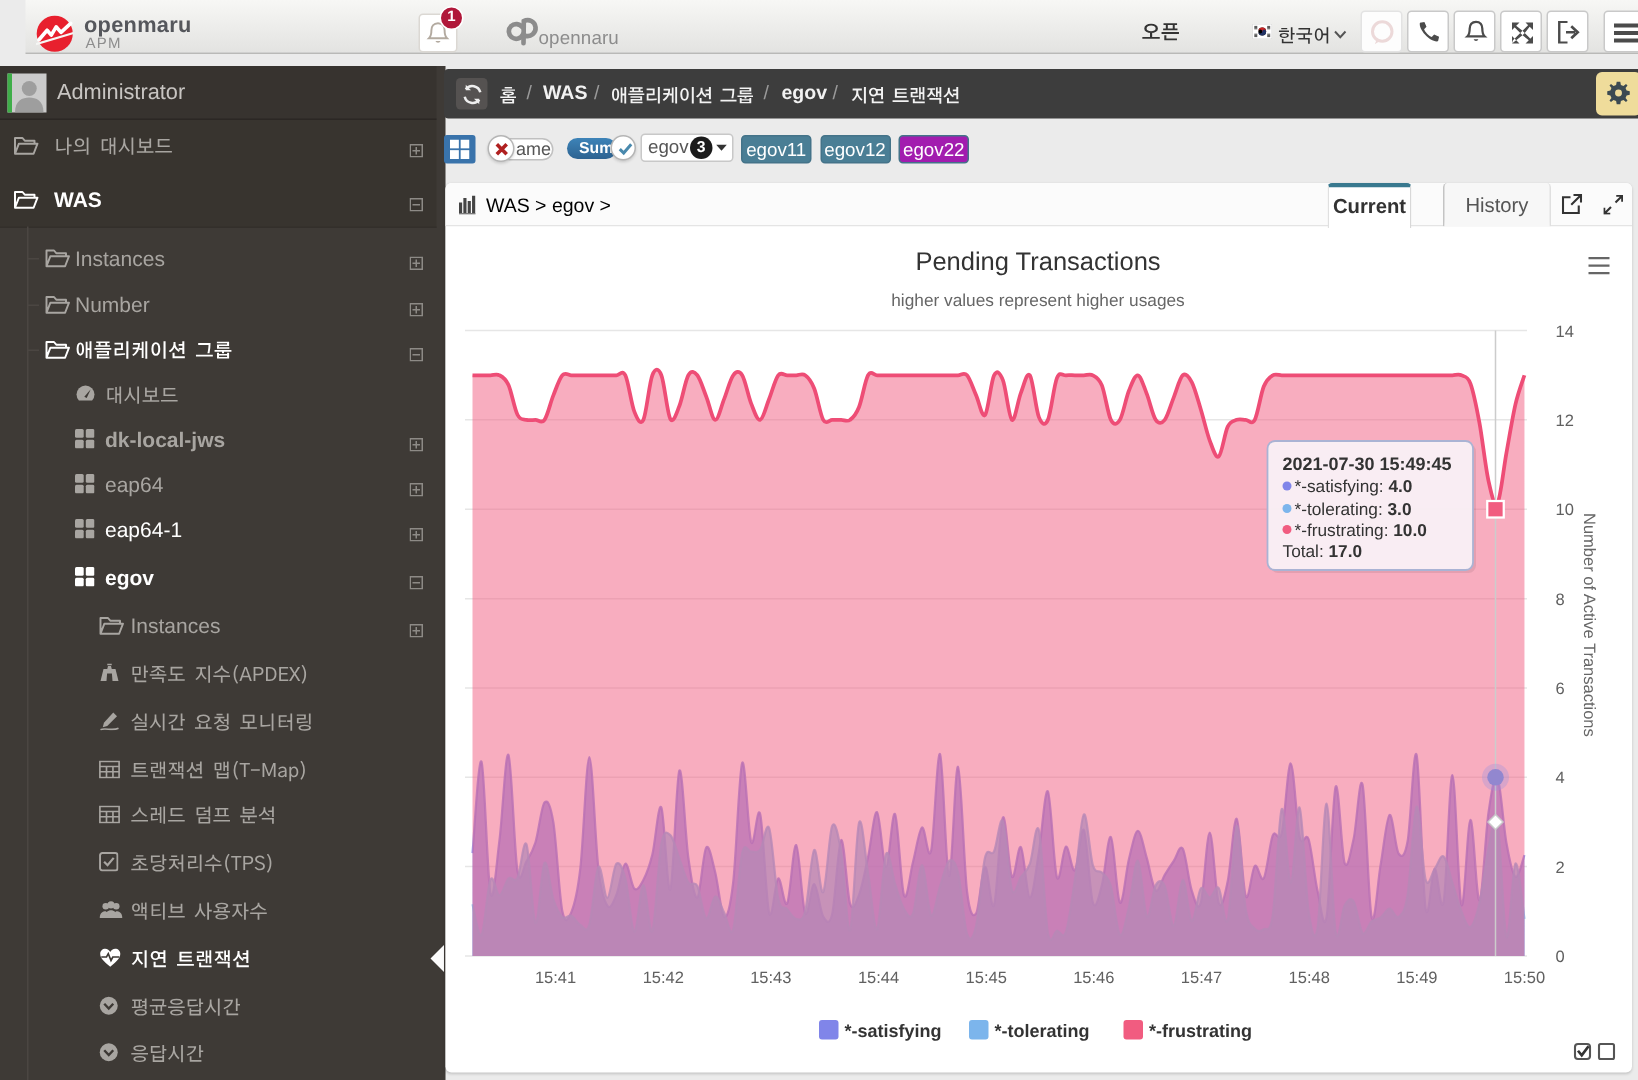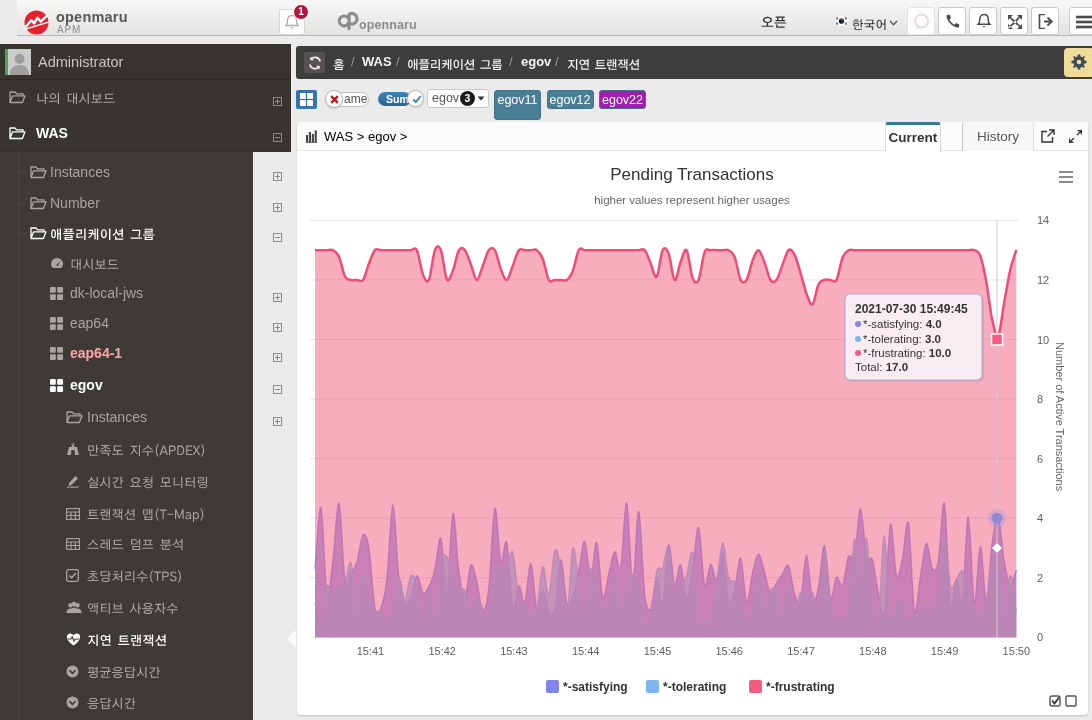--- a/index.html
+++ b/index.html
@@ -17,21 +17,21 @@
 <svg style="position:absolute;left:4px;top:4px" width="16" height="17" viewBox="0 0 16 17">
 <path d="M8 1.5 C5 1.5 3.6 3.8 3.6 6.2 C3.6 10 2 11.5 2 11.5 L14 11.5 C14 11.5 12.4 10 12.4 6.2 C12.4 3.8 11 1.5 8 1.5 Z" fill="none" stroke="#b3aaa0" stroke-width="1.3"></path>
 <path d="M6.3 13.3 a1.8 1.8 0 0 0 3.4 0 Z" fill="#b3aaa0"></path>
       </svg>
     </div>
 <div class="abs" style="left:276px;top:4px;width:16px;height:16px;background:#b01739;border:1px solid #fff;border-radius:50%;color:#fff;font-size:10px;font-weight:bold;text-align:center;line-height:14px">1</div>
 <svg class="abs" style="left:320px;top:6px" width="27" height="27" viewBox="0 0 27 27">
 <path d="M11.2 12.2 A4.9 4.9 0 1 0 11.6 17.0" fill="none" stroke="#8c8c8c" stroke-width="3.1" stroke-linecap="round"></path>
 <path d="M13.2 17.8 A5.3 5.3 0 1 0 12.2 8.1 L12.0 22.8" fill="none" stroke="#8c8c8c" stroke-width="3.1" stroke-linecap="round"></path>
 </svg>
-<div class="abs" style="left:342px;top:18px;font-size:12.5px;font-weight:bold;color:#8c8c8c;letter-spacing:0.1px">opennaru</div>
+<div class="abs" style="left:342px;top:18px;font-size:12.5px;font-weight:normal;color:#8c8c8c;letter-spacing:0.1px">opennaru</div>
 <div class="abs" style="left:744px;top:15px"><svg class="ko" width="26" height="17" viewBox="0 0 26 17" style="vertical-align:middle">
         <path transform="translate(0,11)" fill="#333333" d="M0.55859375 -0.1396484375V-1.37109375H5.662109375V-4.21484375H7.109375V-1.37109375H12.1748046875V-0.1396484375ZM1.8408203125 -7.0458984375Q1.8408203125 -8.4677734375 3.15478515625 -9.29931640625Q4.46875 -10.130859375 6.3984375 -10.130859375Q8.3154296875 -10.130859375 9.6357421875 -9.29931640625Q10.9560546875 -8.4677734375 10.9560546875 -7.0458984375Q10.9560546875 -5.6240234375 9.6357421875 -4.79248046875Q8.3154296875 -3.9609375 6.3984375 -3.9609375Q4.443359375 -3.9609375 3.14208984375 -4.79248046875Q1.8408203125 -5.6240234375 1.8408203125 -7.0458984375ZM3.3896484375 -7.0458984375Q3.3896484375 -6.1572265625 4.25927734375 -5.63671875Q5.12890625 -5.1162109375 6.3984375 -5.1162109375Q7.693359375 -5.1162109375 8.55029296875 -5.64306640625Q9.4072265625 -6.169921875 9.4072265625 -7.0458984375Q9.4072265625 -7.9091796875 8.5439453125 -8.43603515625Q7.6806640625 -8.962890625 6.3984375 -8.962890625Q5.154296875 -8.962890625 4.27197265625 -8.43603515625Q3.3896484375 -7.9091796875 3.3896484375 -7.0458984375ZM15.18359375 0.8125V-2.513671875H16.580078125V-0.3935546875H23.638671875V0.8125ZM13.35546875 -3.4150390625V-4.595703125H24.9716796875V-3.4150390625ZM14.4091796875 -5.8271484375V-6.9443359375H16.2119140625V-9.3056640625H14.6630859375V-10.435546875H23.71484375V-9.3056640625H22.166015625V-6.9443359375H23.9814453125V-5.8271484375ZM17.5576171875 -6.9443359375H20.8330078125V-9.3056640625H17.5576171875Z"></path>
       </svg></div>
 <svg class="abs" style="left:818px;top:16px" width="13" height="10" viewBox="0 0 13 10">
 <rect width="13" height="10" fill="#fff" stroke="#ccc" stroke-width="0.5"></rect>
 <circle cx="6.5" cy="5" r="2.6" fill="#d03; "></circle>
       <path d="M3.9 5 a2.6 2.6 0 0 1 5.2 0 a1.3 1.3 0 0 1 -2.6 0 a1.3 1.3 0 0 0 -2.6 0" fill="#c22"></path>
       <path d="M3.9 5 a1.3 1.3 0 0 0 2.6 0 a1.3 1.3 0 0 1 2.6 0 a2.6 2.6 0 0 1 -5.2 0" fill="#236"></path>
 <g stroke="#222" stroke-width="0.55">
         <path d="M1.2 1.6 l2 0 M1.2 2.4 l2 0 M1.2 3.2 l2 0"></path>
@@ -82,21 +82,21 @@
 <div class="abs" style="left:1052px;top:7px;width:28px;height:28px;background:#fff;border:1px solid #c9c9c9;border-radius:3px">
       <svg style="position:absolute;left:6px;top:7px" width="16" height="14" viewBox="0 0 16 14">
         <g stroke="#4b4b4b" stroke-width="2.6">
           <path d="M0 2 l16 0"></path>
           <path d="M0 7 l16 0"></path>
           <path d="M0 12 l16 0"></path>
         </g>
       </svg>
     </div>
 </div>
-<div class="abs" style="left:0;top:44px;width:253px;height:676px;background:#3e3a36">
+<div class="abs" style="left:0;top:44px;width:297px;height:676px;background:#3e3a36">
 <div class="abs" style="left:0;top:36px;width:291px;height:72px;background:#38342f;border-bottom:1px solid #332f2b"></div>
 <div class="abs" style="left:0;top:0;width:291px;height:36px;background:#37332f;border-bottom:1px solid #2b2724"></div>
 <div class="abs" style="left:5px;top:5px;width:26px;height:26px;background:#cbcbcb;border-left:3px solid #3fae49"></div>
 <svg class="abs" style="left:8px;top:5px" width="23" height="26" viewBox="0 0 23 26">
       <circle cx="11.5" cy="10" r="5" fill="#9e9e9e"></circle>
       <path d="M2 26 C2 18 7 16 11.5 16 C16 16 21 18 21 26 Z" fill="#9e9e9e"></path>
     </svg>
 <div class="abs" style="left:38px;top:10px;font-size:14.5px;color:#c8c5c2">Administrator</div>
 <div class="abs" style="left:18px;top:107px;width:1px;height:569px;background:#4b4642"></div>
 <div class="abs" style="left:9px;top:46px;width:18px;height:14px"><svg width="17" height="14" viewBox="0 0 17 14">
@@ -154,21 +154,21 @@
         <path transform="translate(0,11)" fill="#a8a5a1" d="M6.8414062499999995 0.6029296875V-9.966796875H7.8873046874999995V-5.6724609374999995H9.6099609375V-10.28671875H10.7419921875V1.107421875H9.6099609375V-4.57734375H7.8873046874999995V0.6029296875ZM1.6119140625 -1.5257812499999999V-9.1423828125H5.8078125V-8.145703124999999H2.7439453124999997V-2.5224609375H2.9285156249999997Q4.306640625 -2.5224609375 6.275390625 -2.75625V-1.8087890625Q4.1343749999999995 -1.5257812499999999 1.944140625 -1.5257812499999999ZM21.4962890625 1.107421875V-10.28671875H22.6775390625V1.107421875ZM12.723046875 -1.304296875Q13.3505859375 -1.796484375 13.91044921875 -2.41171875Q14.4703125 -3.026953125 14.98095703125 -3.84521484375Q15.4916015625 -4.6634765625 15.793066406249999 -5.709375Q16.09453125 -6.7552734375 16.09453125 -7.875V-9.646875H17.2388671875V-7.899609375Q17.2388671875 -6.8044921875 17.56494140625 -5.76474609375Q17.891015625 -4.725 18.4201171875 -3.9375Q18.94921875 -3.15 19.4291015625 -2.61474609375Q19.908984375 -2.0794921875 20.4134765625 -1.6734375L19.5767578125 -0.910546875Q18.85078125 -1.4888671875 17.96484375 -2.67626953125Q17.07890625 -3.863671875 16.6974609375 -4.9957031249999995Q16.3775390625 -3.8390625 15.47314453125 -2.5901367187499997Q14.56875 -1.3412109374999999 13.633593750000001 -0.566015625ZM25.0400390625 -0.172265625V-1.18125H30.0234375V-4.08515625H31.2169921875V-1.18125H36.1634765625V-0.172265625ZM26.701171875 -3.4576171875V-9.622265624999999H27.8455078125V-7.555078125H33.41953125V-9.622265624999999H34.576171875V-3.4576171875ZM27.8455078125 -4.4666015625H33.41953125V-6.5830078125H27.8455078125ZM37.295507812500006 -0.270703125V-1.2673828125H48.4189453125V-0.270703125ZM38.968945312500004 -3.9498046875V-9.314648437499999H46.893164062500006V-8.3056640625H40.137890625000004V-4.9587890625H46.954687500000006V-3.9498046875Z"></path>
       </svg></div>
 <div class="abs" style="left:50px;top:242px;width:18px;height:14px"><svg width="13" height="13" viewBox="0 0 13 13">
         <g fill="#a8a5a1">
           <rect x="0" y="0" width="5.8" height="5.8" rx="1"></rect>
           <rect x="7.2" y="0" width="5.8" height="5.8" rx="1"></rect>
           <rect x="0" y="7.2" width="5.8" height="5.8" rx="1"></rect>
           <rect x="7.2" y="7.2" width="5.8" height="5.8" rx="1"></rect>
         </g>
       </svg></div>
-<div class="abs" style="left:70px;top:241px;font-size:14px;font-weight:normal;color:#a8a5a1">dk-local-jws</div>
+<div class="abs" style="left:70px;top:241px;font-size:14px;font-weight:bold;color:#a8a5a1">dk-local-jws</div>
 <div class="abs" style="left:273px;top:244px"><svg width="9" height="9" viewBox="0 0 9 9">
         <rect x="0.5" y="0.5" width="8" height="8" fill="none" stroke="#8d8a86" stroke-width="1"></rect>
         <path d="M2 4.5 L7 4.5 M4.5 2 L4.5 7" stroke="#8d8a86" stroke-width="1"></path>
       </svg></div>
 <div class="abs" style="left:50px;top:272px;width:18px;height:14px"><svg width="13" height="13" viewBox="0 0 13 13">
         <g fill="#a8a5a1">
           <rect x="0" y="0" width="5.8" height="5.8" rx="1"></rect>
           <rect x="7.2" y="0" width="5.8" height="5.8" rx="1"></rect>
           <rect x="0" y="7.2" width="5.8" height="5.8" rx="1"></rect>
           <rect x="7.2" y="7.2" width="5.8" height="5.8" rx="1"></rect>
@@ -180,21 +180,21 @@
         <path d="M2 4.5 L7 4.5 M4.5 2 L4.5 7" stroke="#8d8a86" stroke-width="1"></path>
       </svg></div>
 <div class="abs" style="left:50px;top:302px;width:18px;height:14px"><svg width="13" height="13" viewBox="0 0 13 13">
         <g fill="#a8a5a1">
           <rect x="0" y="0" width="5.8" height="5.8" rx="1"></rect>
           <rect x="7.2" y="0" width="5.8" height="5.8" rx="1"></rect>
           <rect x="0" y="7.2" width="5.8" height="5.8" rx="1"></rect>
           <rect x="7.2" y="7.2" width="5.8" height="5.8" rx="1"></rect>
         </g>
       </svg></div>
-<div class="abs" style="left:70px;top:301px;font-size:14px;font-weight:bold;color:#fca5a5">eap64-1</div>
+<div class="abs" style="left:70px;top:301px;font-size:14px;font-weight:normal;color:#ffffff">eap64-1</div>
 <div class="abs" style="left:273px;top:304px"><svg width="9" height="9" viewBox="0 0 9 9">
         <rect x="0.5" y="0.5" width="8" height="8" fill="none" stroke="#8d8a86" stroke-width="1"></rect>
         <path d="M2 4.5 L7 4.5 M4.5 2 L4.5 7" stroke="#8d8a86" stroke-width="1"></path>
       </svg></div>
 <div class="abs" style="left:50px;top:334px;width:18px;height:14px"><svg width="13" height="13" viewBox="0 0 13 13">
         <g fill="#ffffff">
           <rect x="0" y="0" width="5.8" height="5.8" rx="1"></rect>
           <rect x="7.2" y="0" width="5.8" height="5.8" rx="1"></rect>
           <rect x="0" y="7.2" width="5.8" height="5.8" rx="1"></rect>
           <rect x="7.2" y="7.2" width="5.8" height="5.8" rx="1"></rect>
@@ -340,21 +340,21 @@
     <svg style="position:absolute;left:3.5px;top:4px" width="10" height="9" viewBox="0 0 10 9">
       <path d="M1.2 4.4 L3.8 7 L8.8 1.2" stroke="#4989ad" stroke-width="2" fill="none"></path>
     </svg>
   </div>
 <div class="abs" style="left:427px;top:89px;width:62px;height:19px;background:#fff;border:1px solid #c8c8c8;border-radius:3px"></div>
 <div class="abs" style="left:432px;top:90.5px;font-size:12.5px;color:#555">egov</div>
 <div class="abs" style="left:460px;top:91px;width:15px;height:15px;background:#1b1b1b;border-radius:50%;color:#fff;font-size:10.5px;font-weight:bold;text-align:center;line-height:15px">3</div>
 <svg class="abs" style="left:477px;top:95.5px" width="8" height="5" viewBox="0 0 8 5">
     <path d="M0.5 0.5 L4 4.5 L7.5 0.5 Z" fill="#333"></path>
   </svg>
-<div class="abs" style="left:494.0px;top:89.5px;width:47px;height:30px;background:#4a7e95;border:1px solid #447389;border-radius:3px;color:#fff;font-size:12.5px;text-align:center;line-height:18px">egov11</div>
+<div class="abs" style="left:494.0px;top:89.5px;width:47px;height:19px;background:#4a7e95;border:1px solid #447389;border-radius:3px;color:#fff;font-size:12.5px;text-align:center;line-height:18px">egov11</div>
 <div class="abs" style="left:546.5px;top:89.5px;width:47px;height:19px;background:#4a7e95;border:1px solid #447389;border-radius:3px;color:#fff;font-size:12.5px;text-align:center;line-height:18px">egov12</div>
 <div class="abs" style="left:599.0px;top:89.5px;width:47px;height:19px;background:#a21caf;border:1px solid #447389;border-radius:3px;color:#fff;font-size:12.5px;text-align:center;line-height:18px">egov22</div>
 <div class="abs" style="left:297px;top:122px;width:791px;height:593px;background:#fff;border-radius:4px;box-shadow:0 1px 2px rgba(0,0,0,0.18)"></div>
 <div class="abs" style="left:297px;top:122px;width:791px;height:29px;background:#fbfbfb;border-bottom:1px solid #e4e4e4;border-radius:4px 4px 0 0"></div>
 <svg class="abs" style="left:306px;top:130px" width="13" height="13" viewBox="0 0 13 13">
     <g fill="#444">
       <rect x="0" y="5" width="2.1" height="7"></rect>
       <rect x="2.9" y="2" width="2.1" height="10"></rect>
       <rect x="5.8" y="4" width="2.1" height="8"></rect>
       <rect x="8.7" y="0.5" width="2.1" height="11.5"></rect>

